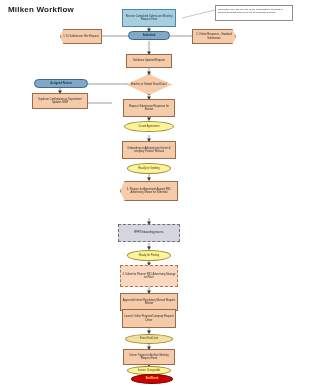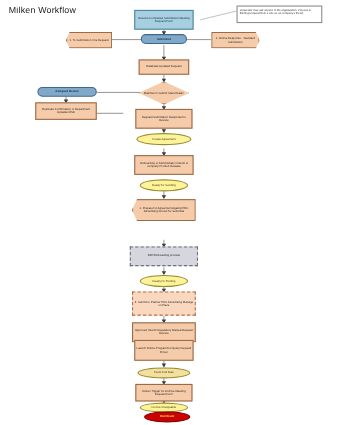--- a/index.html
+++ b/index.html
@@ -20,21 +20,21 @@
     left: 0; top: 0;
     width: 298px;
     height: 386px;
   }
 
   .title {
     position: absolute;
     left: 8px;
     top: 5px;
     font-size: 8px;
-    font-weight: normal;
+    font-weight: bold;
     color: #1a1a1a;
     letter-spacing: 0.2px;
     white-space: nowrap;
   }
 
   
   .node {
     position: absolute;
     box-sizing: border-box;
     display: flex;

